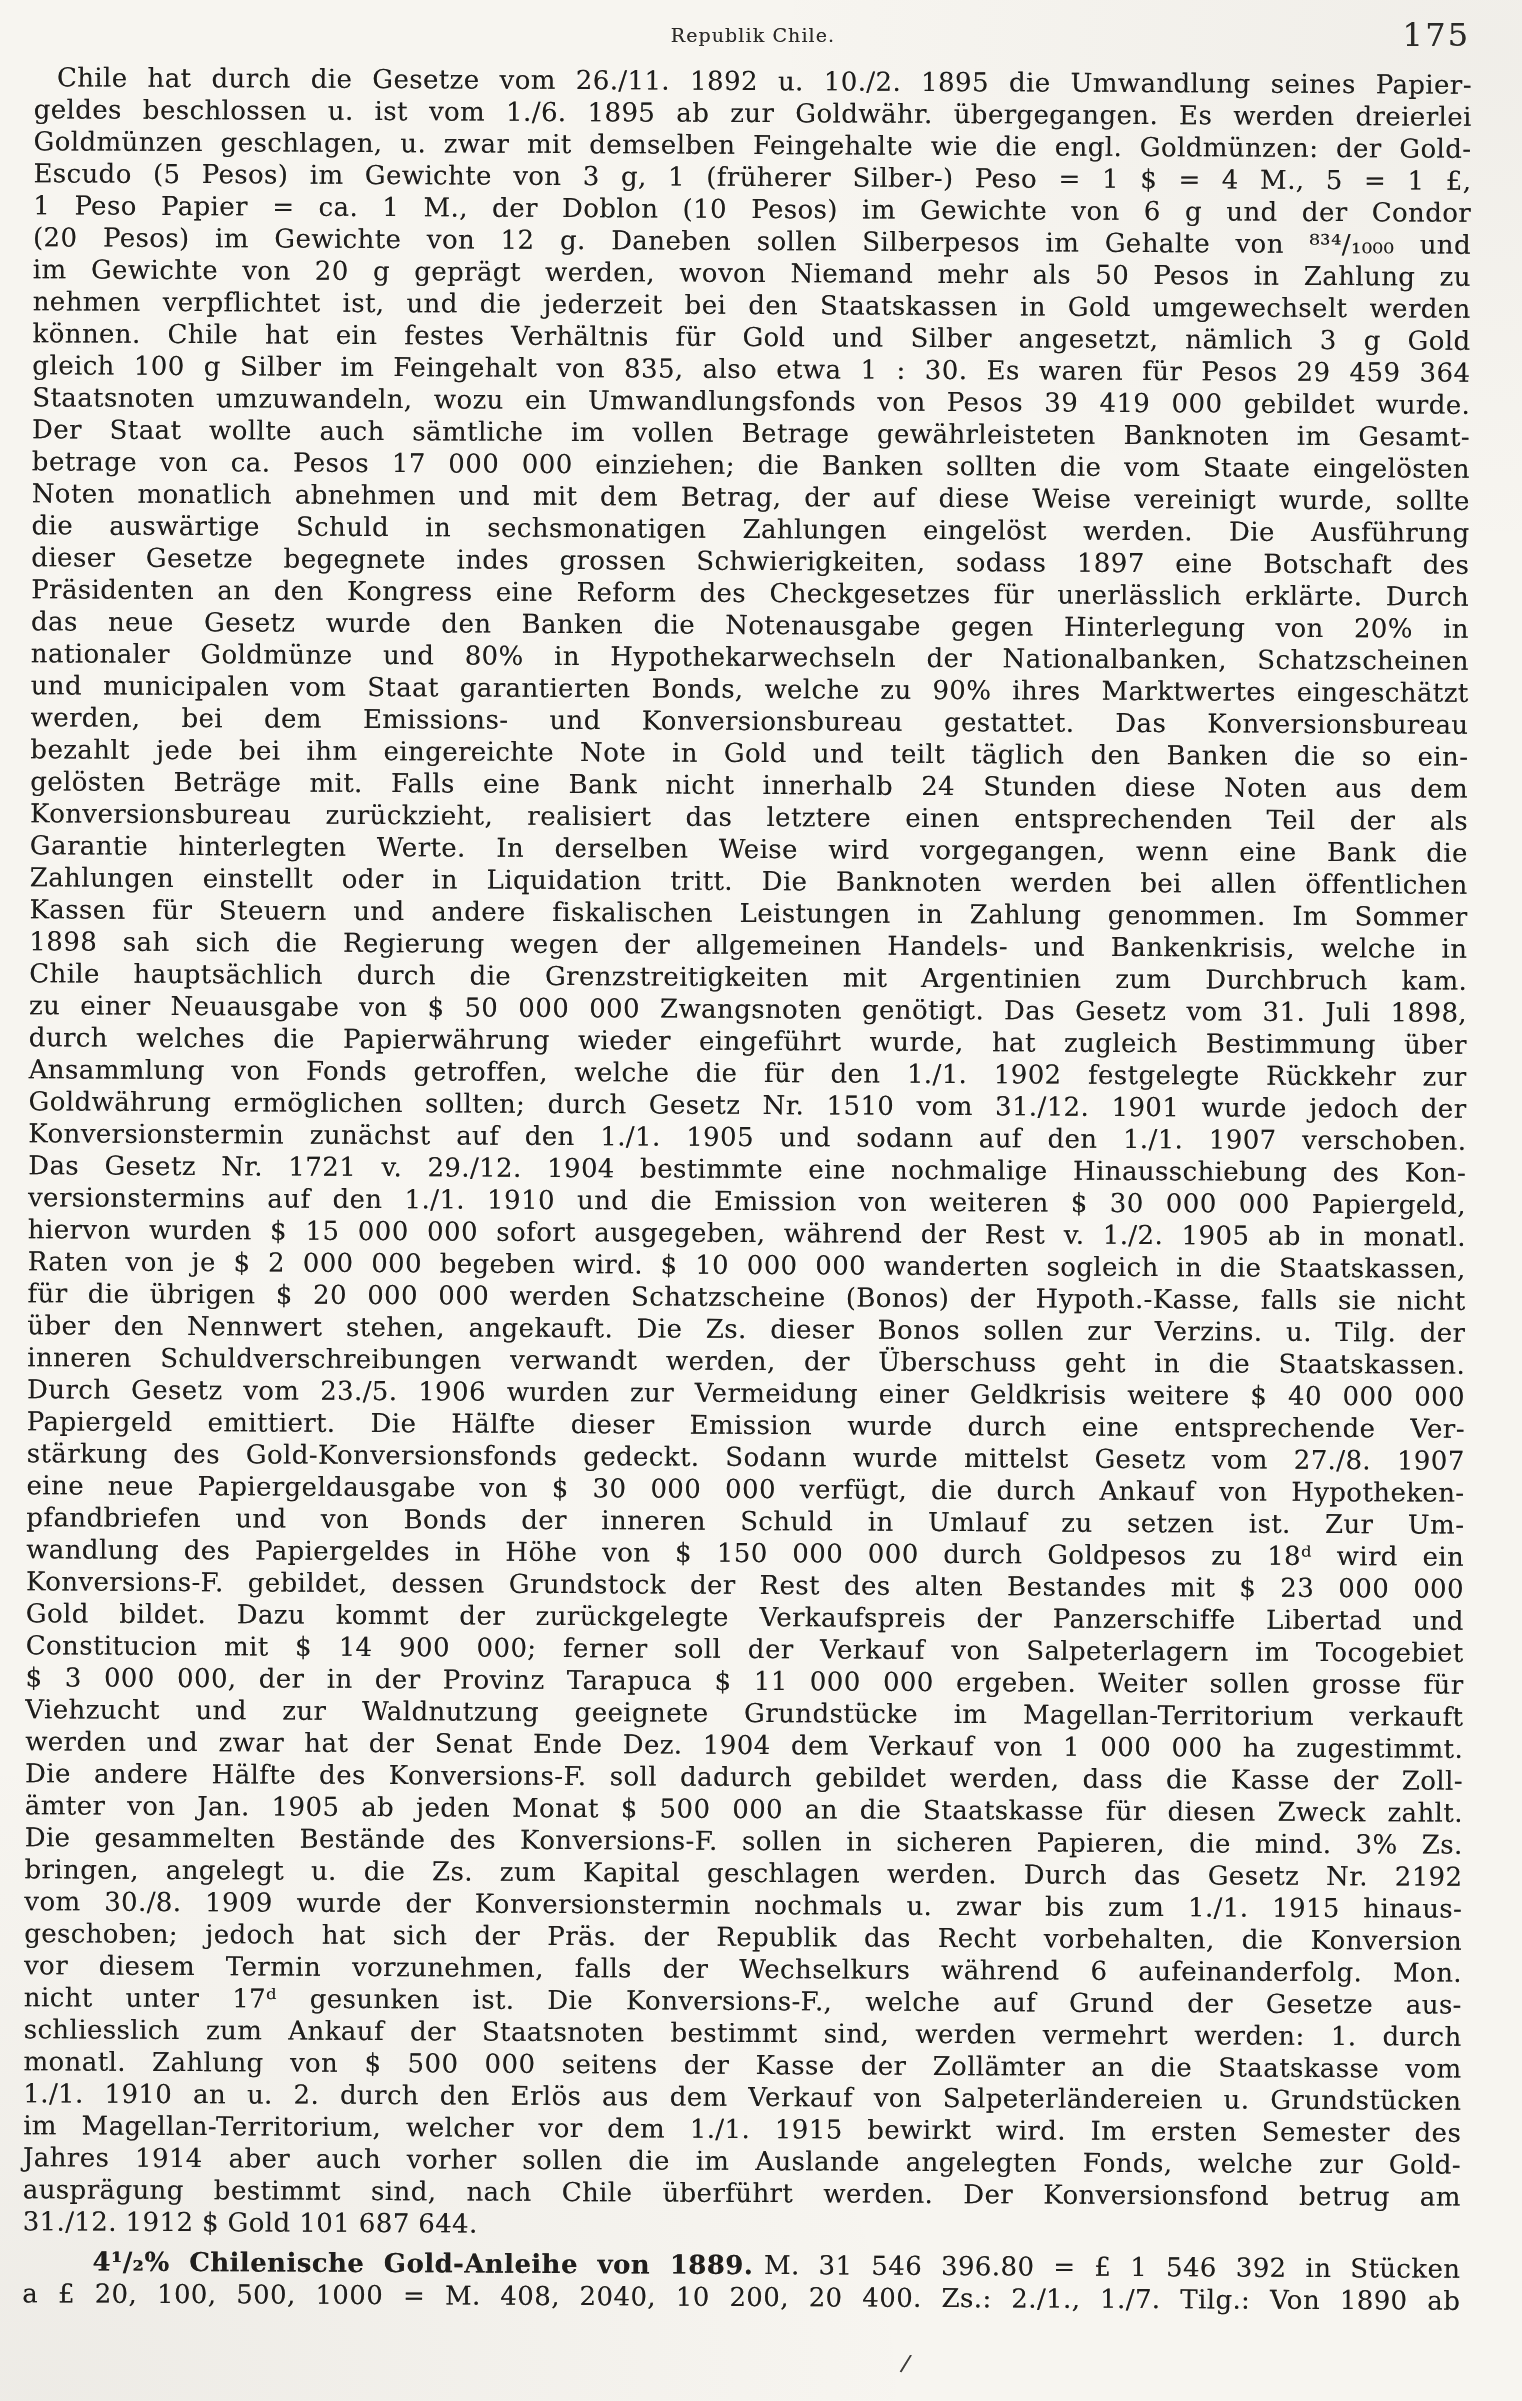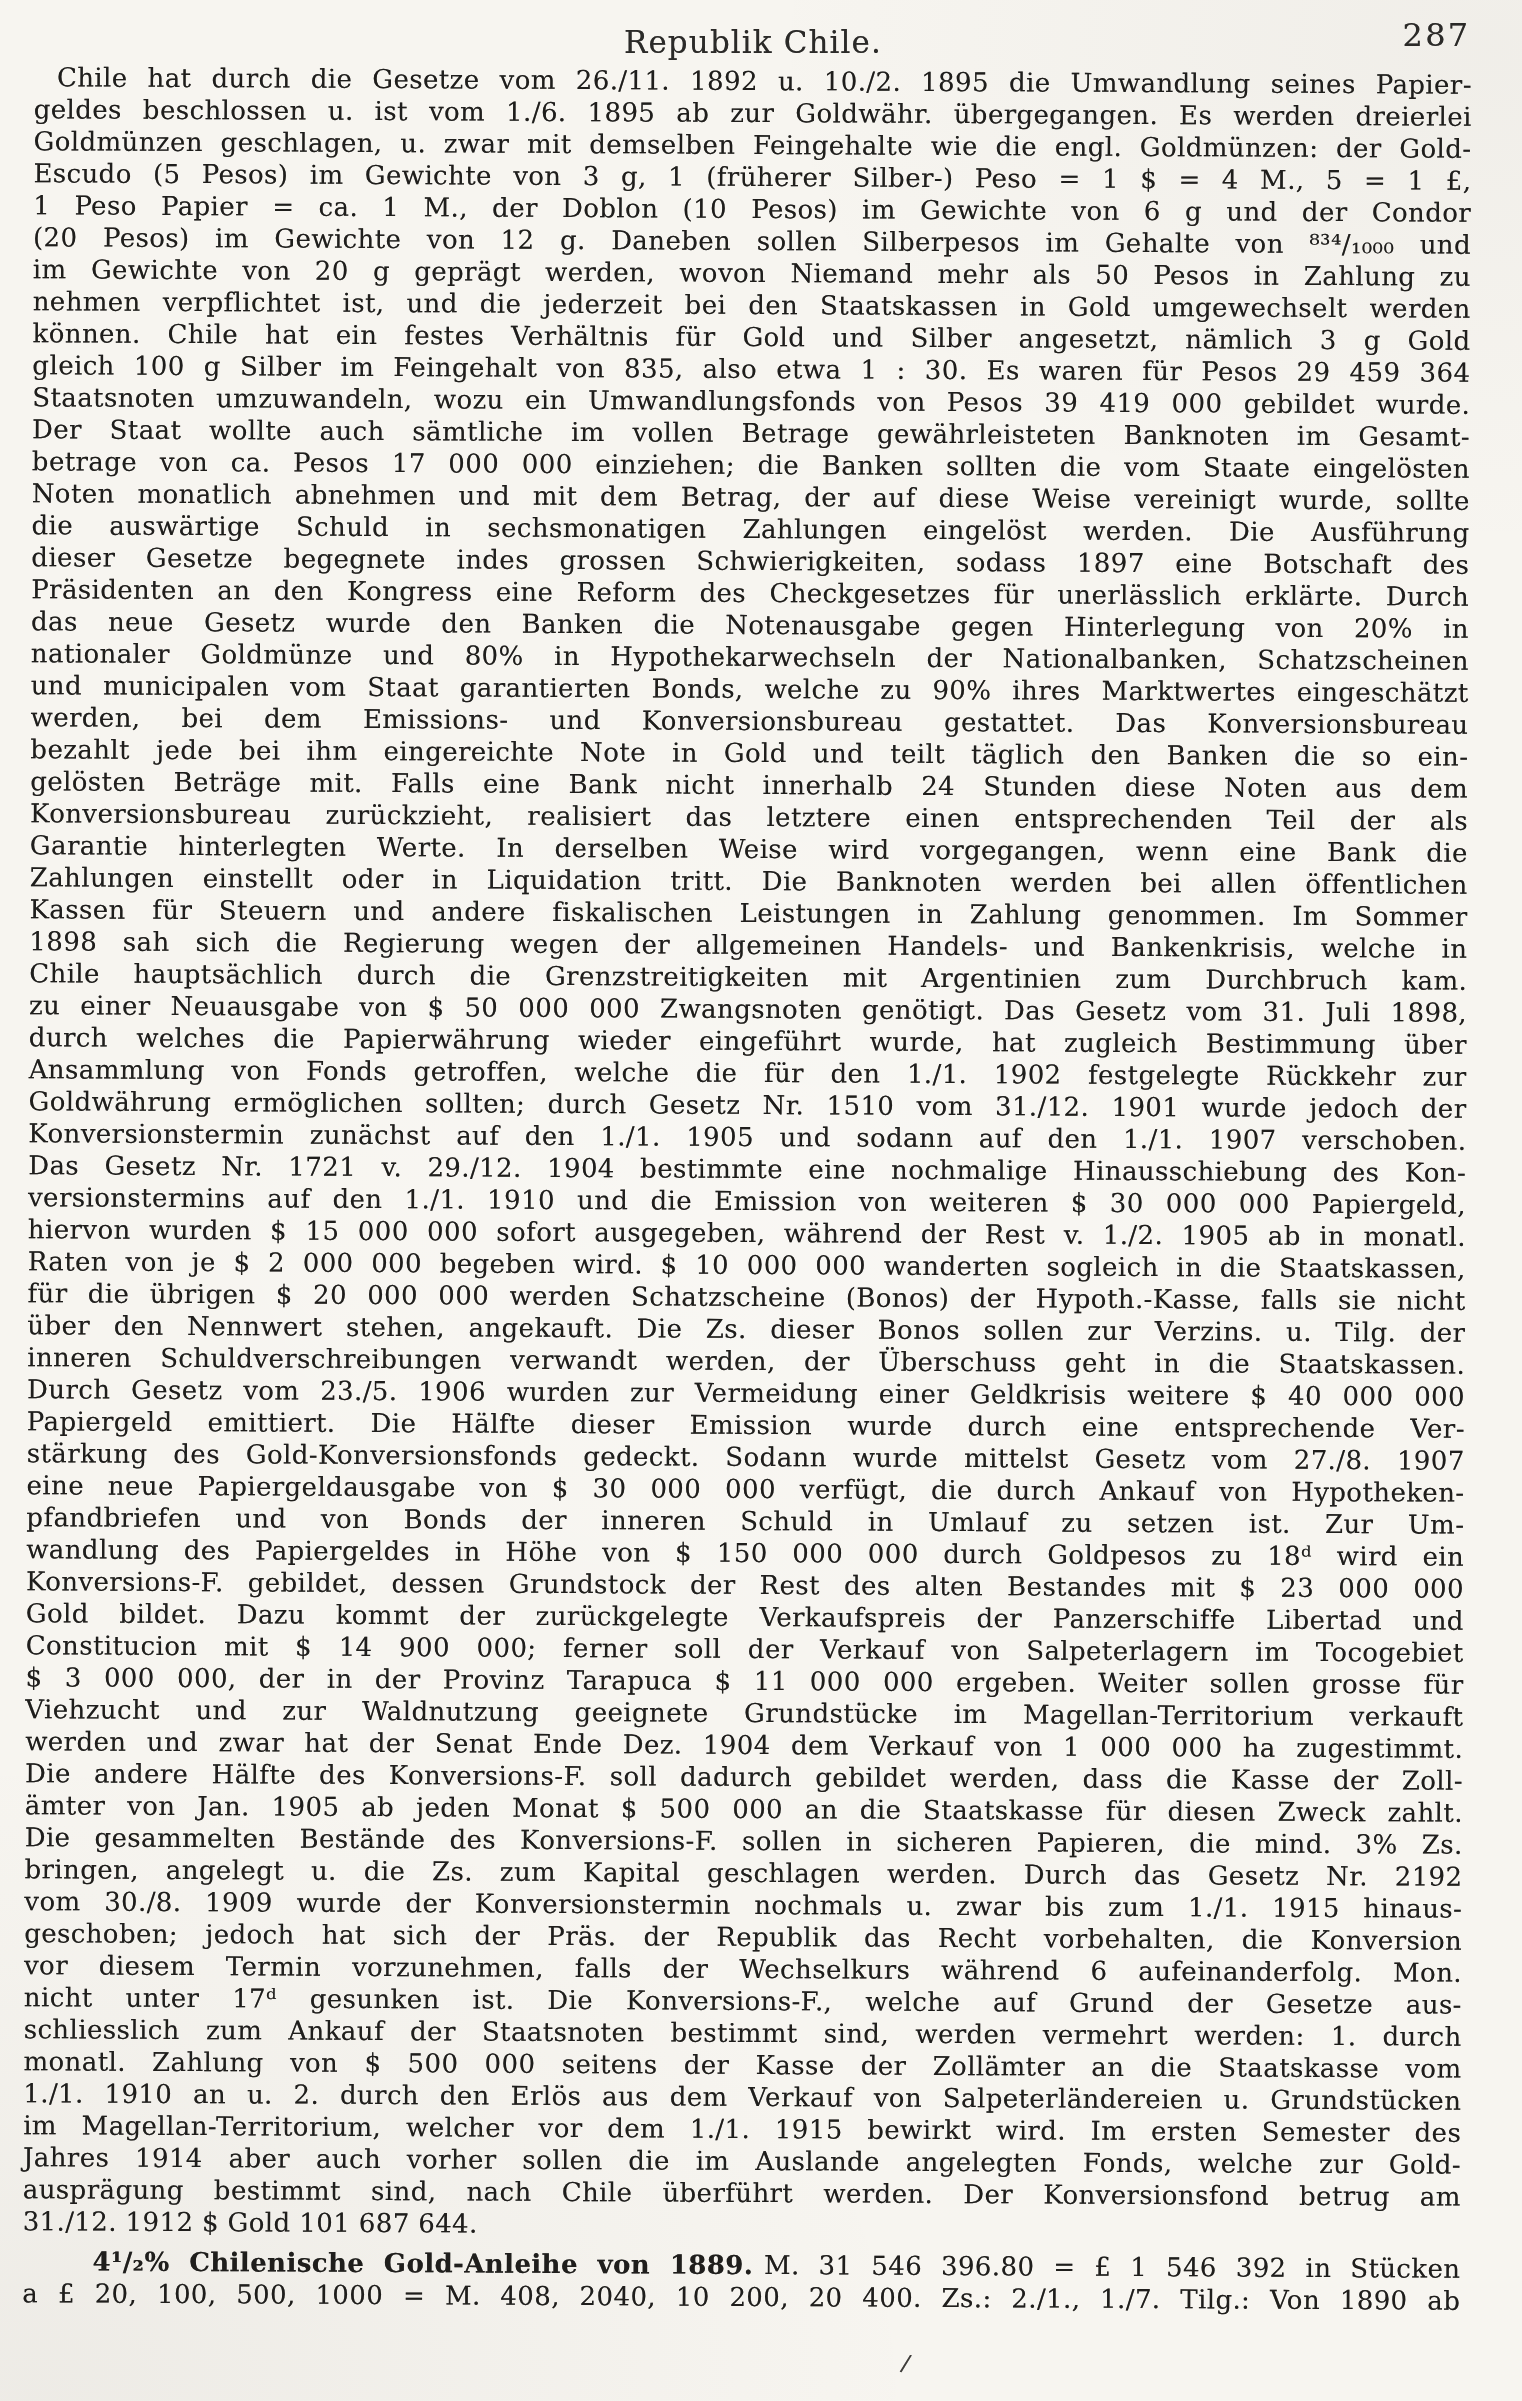--- a/index.html
+++ b/index.html
@@ -23,21 +23,21 @@
   .header {
     position: absolute;
     top: 24px;
     left: 34px;
     width: 1438px;
     height: 47px;
   }
   .running-title {
     display: block;
     text-align: center;
-    font-size: 31px;
+    font-size: 19px;
     letter-spacing: 1.1px;
     color: #2b2a28;
     text-shadow: 0 0 0.5px rgba(25,25,25,0.5);
   }
   .page-number {
     position: absolute;
     right: 1.5px;
     top: -7.6px;
     font-size: 32px;
     letter-spacing: 2.3px;
@@ -81,21 +81,21 @@
     transform: rotate(14deg);
     text-shadow: 0 0 0.5px rgba(25,25,25,0.5);
   }
 </style>
 </head>
 <body>
 
 <div class="page">
 
   <div class="header">
-    <span class="page-number">287</span>
+    <span class="page-number">175</span>
     <span class="running-title">Republik Chile.</span>
   </div>
 
   <div class="textblock">
       <div class="para para-main">
         <div class="line first">Chile hat durch die Gesetze vom 26./11. 1892 u. 10./2. 1895 die Umwandlung seines Papier-</div>
         <div class="line">geldes beschlossen u. ist vom 1./6. 1895 ab zur Goldwähr. übergegangen. Es werden dreierlei</div>
         <div class="line">Goldmünzen geschlagen, u. zwar mit demselben Feingehalte wie die engl. Goldmünzen: der Gold-</div>
         <div class="line">Escudo (5 Pesos) im Gewichte von 3 g, 1 (früherer Silber-) Peso = 1 $ = 4 M., 5 = 1 £,</div>
         <div class="line">1 Peso Papier = ca. 1 M., der Doblon (10 Pesos) im Gewichte von 6 g und der Condor</div>

